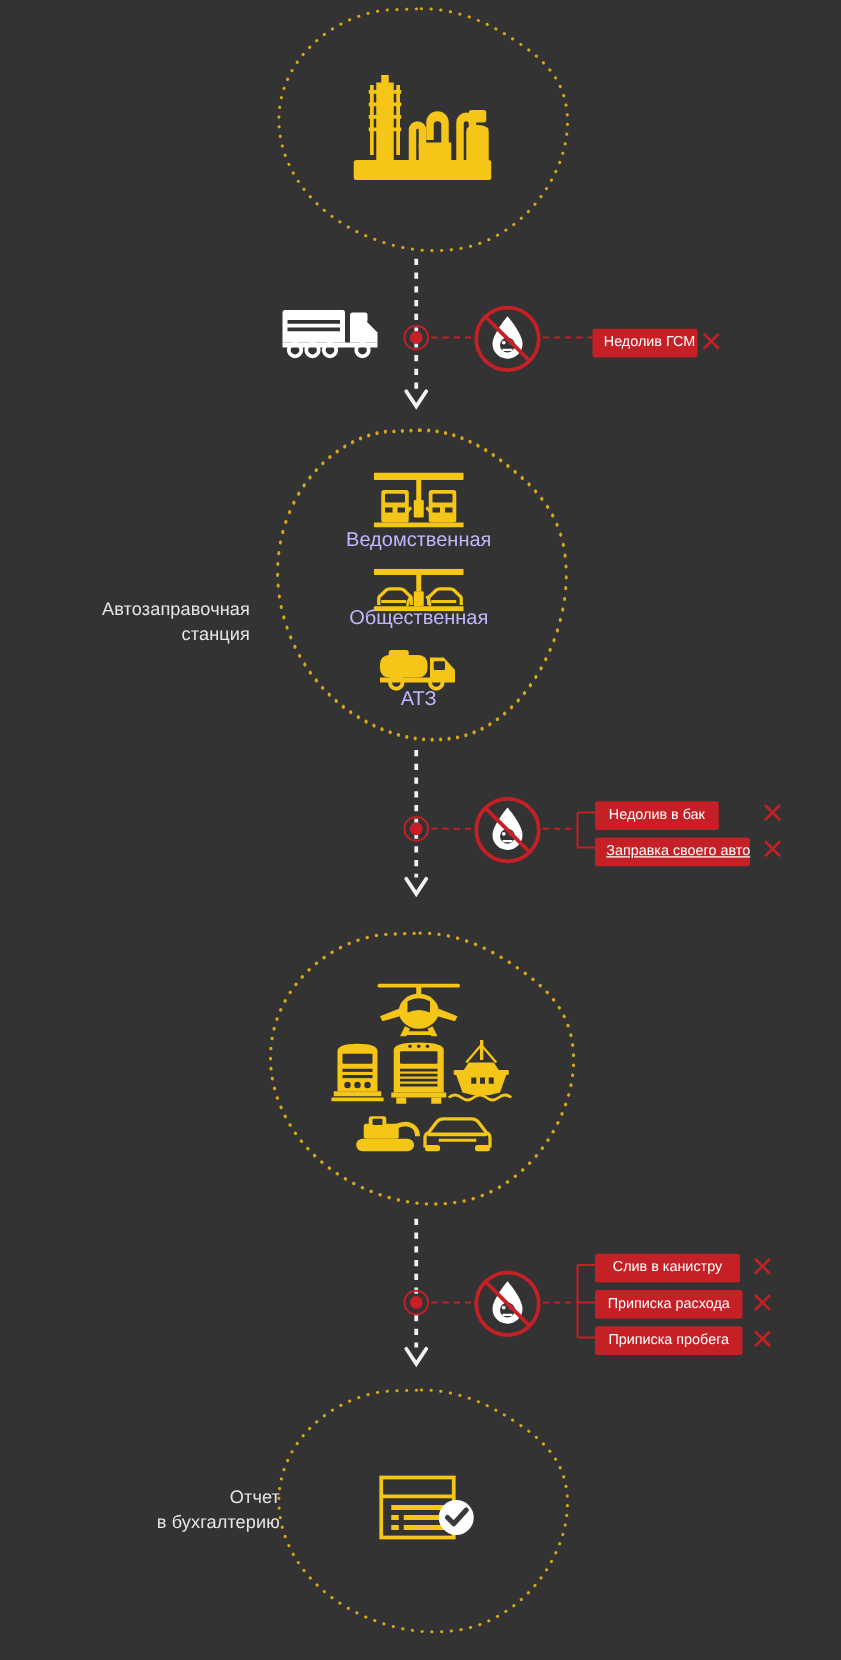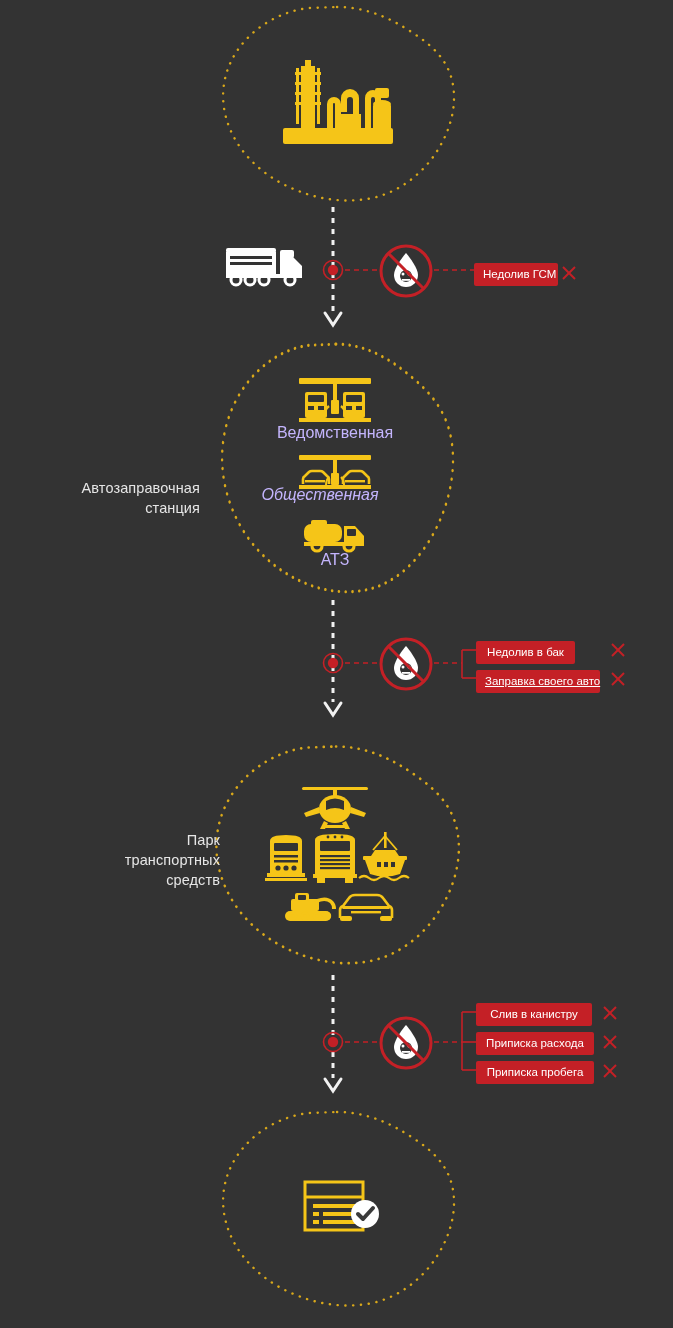--- a/index.html
+++ b/index.html
@@ -248,21 +248,21 @@
       <g fill="#f5c518">
         <rect x="6" y="25" width="20" height="2.4"></rect>
         <rect x="46" y="25" width="20" height="2.4"></rect>
       </g>
       <g fill="none" stroke="#f5c518" stroke-width="2">
         <path d="M30 22 q-3 3 -3 8"></path>
         <path d="M42 22 q3 3 3 8"></path>
       </g>
     </svg>
   </div>
-  <div class="sub-label" style="left:230px; top:487px;font-style:italic;">Общественная</div>
+  <div class="sub-label" style="left:245px; top:487px;">Общественная</div>
 
   <div class="hexgroup" style="left:303px; top:516px;">
     <svg width="64" height="38" viewBox="0 0 64 38">
       <g fill="#f5c518">
         <rect x="1" y="8" width="38" height="18" rx="7"></rect>
         <rect x="8" y="4" width="16" height="6" rx="2"></rect>
         <path d="M41 10 L52 10 L61 20 L61 28 L41 28 Z"></path>
         <rect x="1" y="26" width="60" height="4"></rect>
       </g>
       <g fill="none" stroke="#f5c518" stroke-width="3.2">
@@ -298,23 +298,20 @@
   </div>
 
   <div class="viol-chip" style="left:476px; top:670px; width:124px;text-decoration:underline;">Заправка своего авто</div>
   <div class="viol-x" style="left:609px; top:670px;">
     <svg width="18" height="18" viewBox="0 0 18 18">
       <line x1="3" y1="3" x2="15" y2="15" stroke="#c42026" stroke-width="2"></line>
       <line x1="15" y1="3" x2="3" y2="15" stroke="#c42026" stroke-width="2"></line>
     </svg>
   </div>
 
-  <div class="stage-label" style="right:453px; top:830px; width:180px;">Парк
-транспортных
-средств</div>
 
   <div class="hexgroup" style="left:300px; top:785px;">
     <svg width="70" height="46" viewBox="0 0 70 46">
       <g fill="#f5c518">
         <rect x="2" y="2" width="66" height="3" rx="1.5"></rect>
         <rect x="33" y="4" width="4" height="7"></rect>
         <ellipse cx="35" cy="24" rx="16" ry="14"></ellipse>
         <path d="M19 22 L4 28 L6 32 L20 28 Z"></path>
         <path d="M51 22 L66 28 L64 32 L50 28 Z"></path>
         <path d="M24 36 L20 44 L25 44 L28 38 Z"></path>
@@ -454,20 +451,22 @@
   </div>
 
   <div class="viol-chip" style="left:476px; top:1061px; width:118px;">Приписка пробега</div>
   <div class="viol-x" style="left:601px; top:1062px;">
     <svg width="18" height="18" viewBox="0 0 18 18">
       <line x1="3" y1="3" x2="15" y2="15" stroke="#c42026" stroke-width="2"></line>
       <line x1="15" y1="3" x2="3" y2="15" stroke="#c42026" stroke-width="2"></line>
     </svg>
   </div>
 
+  <div class="stage-label" style="right:449px; top:1188px; width:180px;">Отчет
+в бухгалтерию</div>
 
   <div class="hexgroup" style="left:303px; top:1180px;">
     <svg width="80" height="56" viewBox="0 0 80 56">
       <g fill="none" stroke="#f5c518" stroke-width="3">
         <rect x="2" y="2" width="58" height="48"></rect>
         <line x1="2" y1="17" x2="60" y2="17"></line>
       </g>
       <g fill="#f5c518">
         <rect x="10" y="24" width="44" height="4"></rect>
         <rect x="10" y="32" width="6" height="4"></rect>

